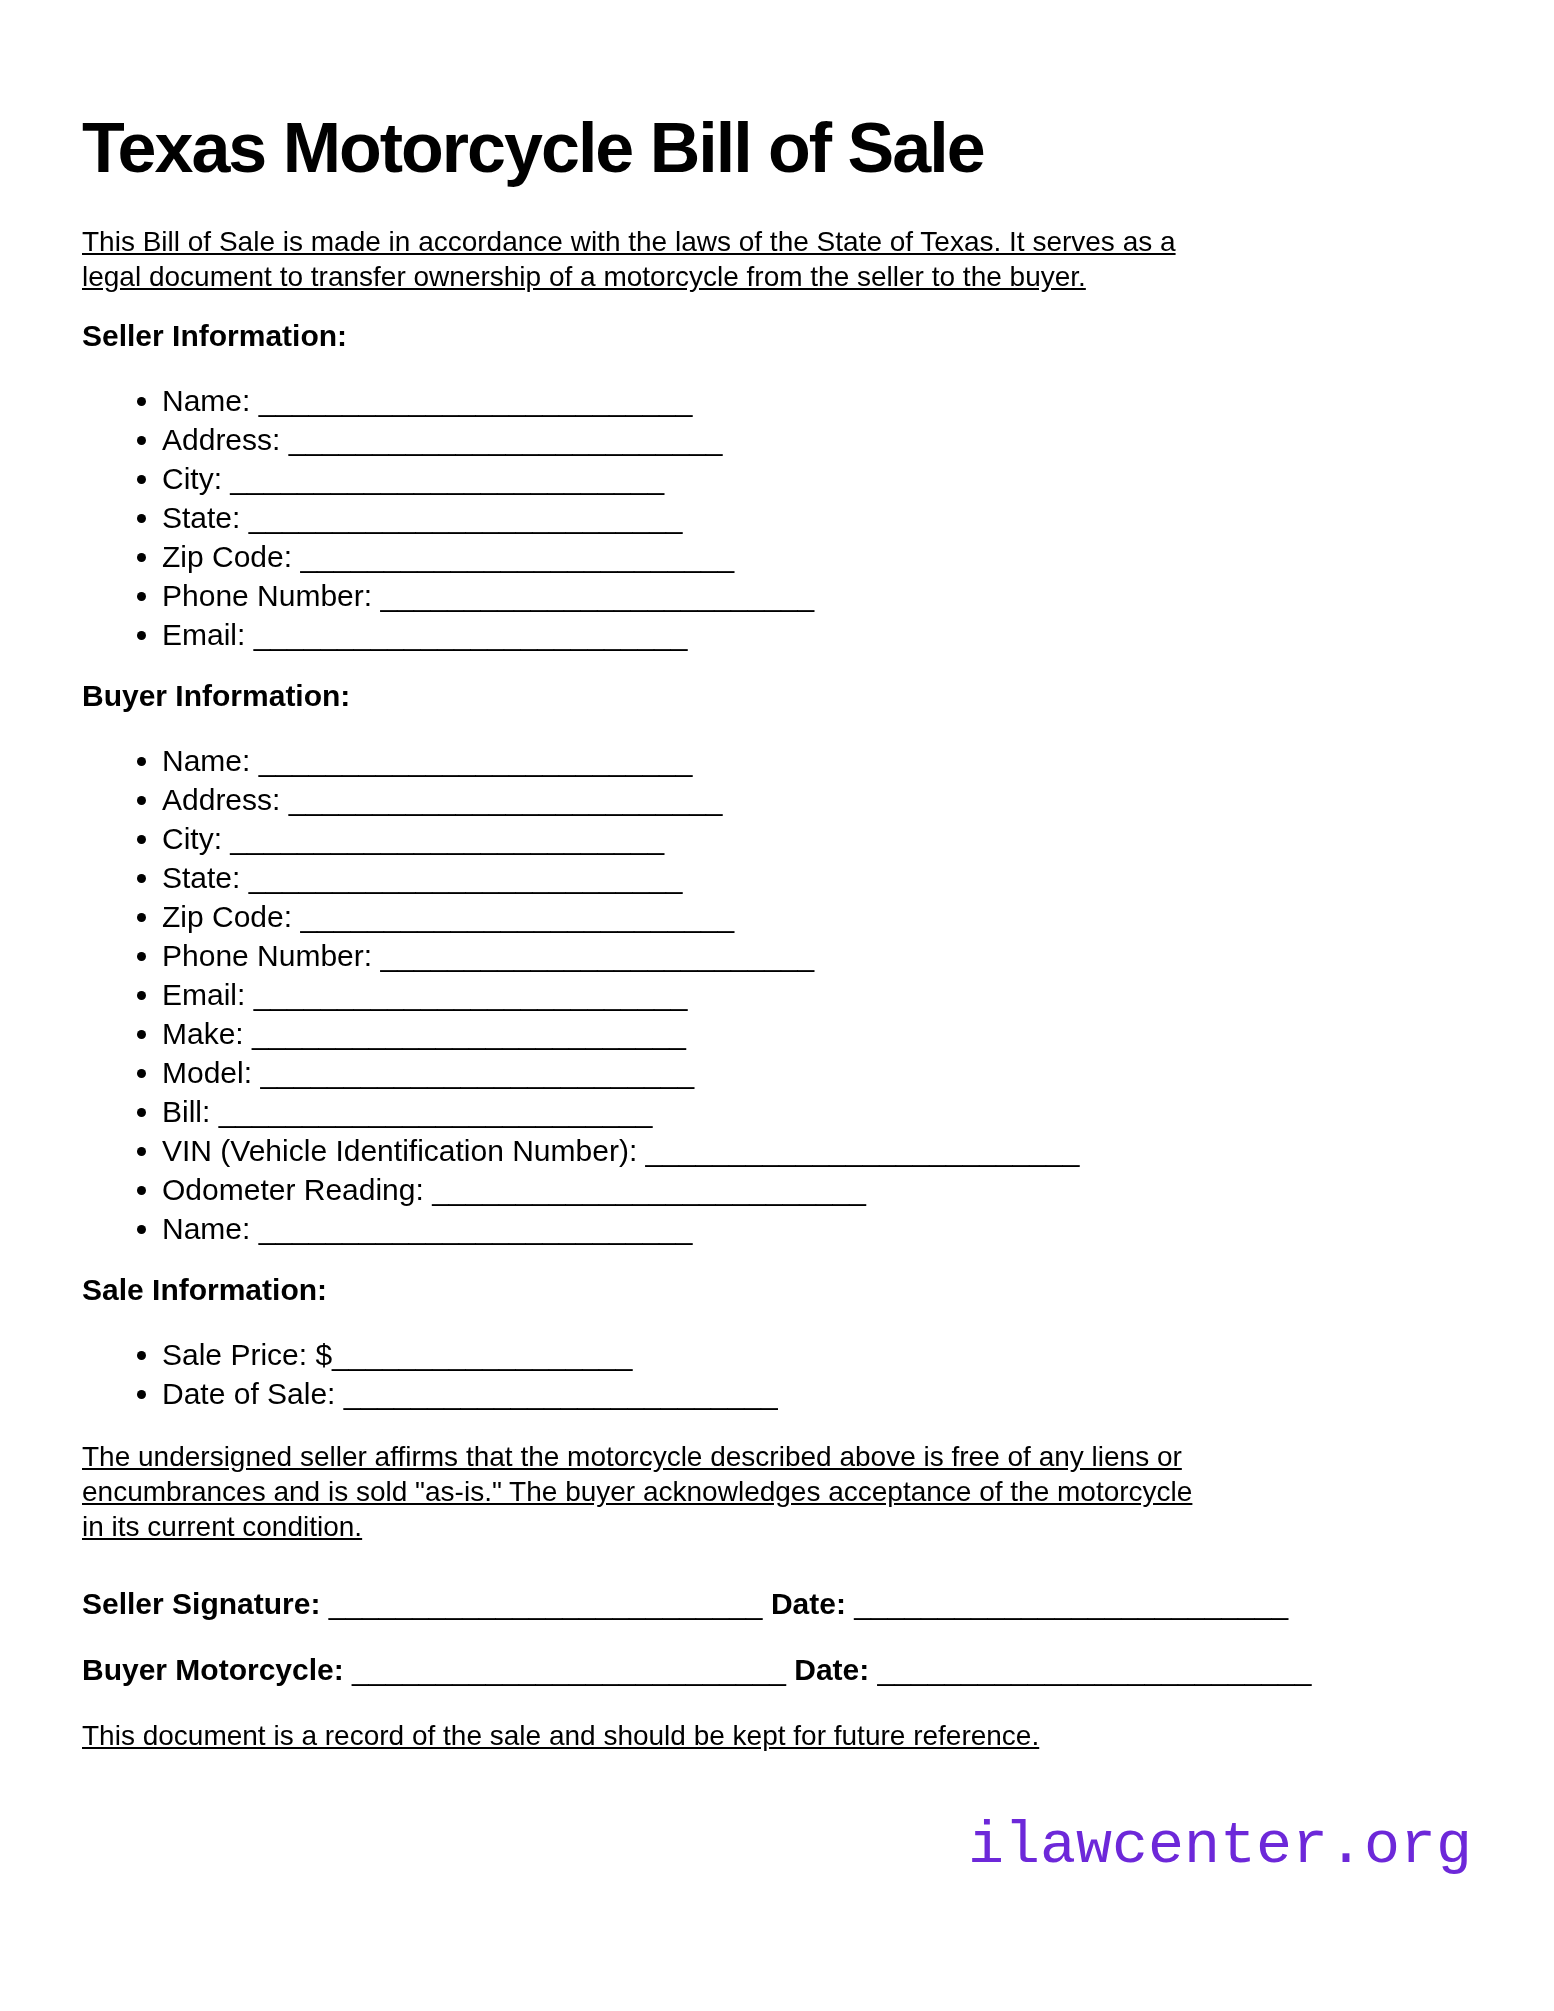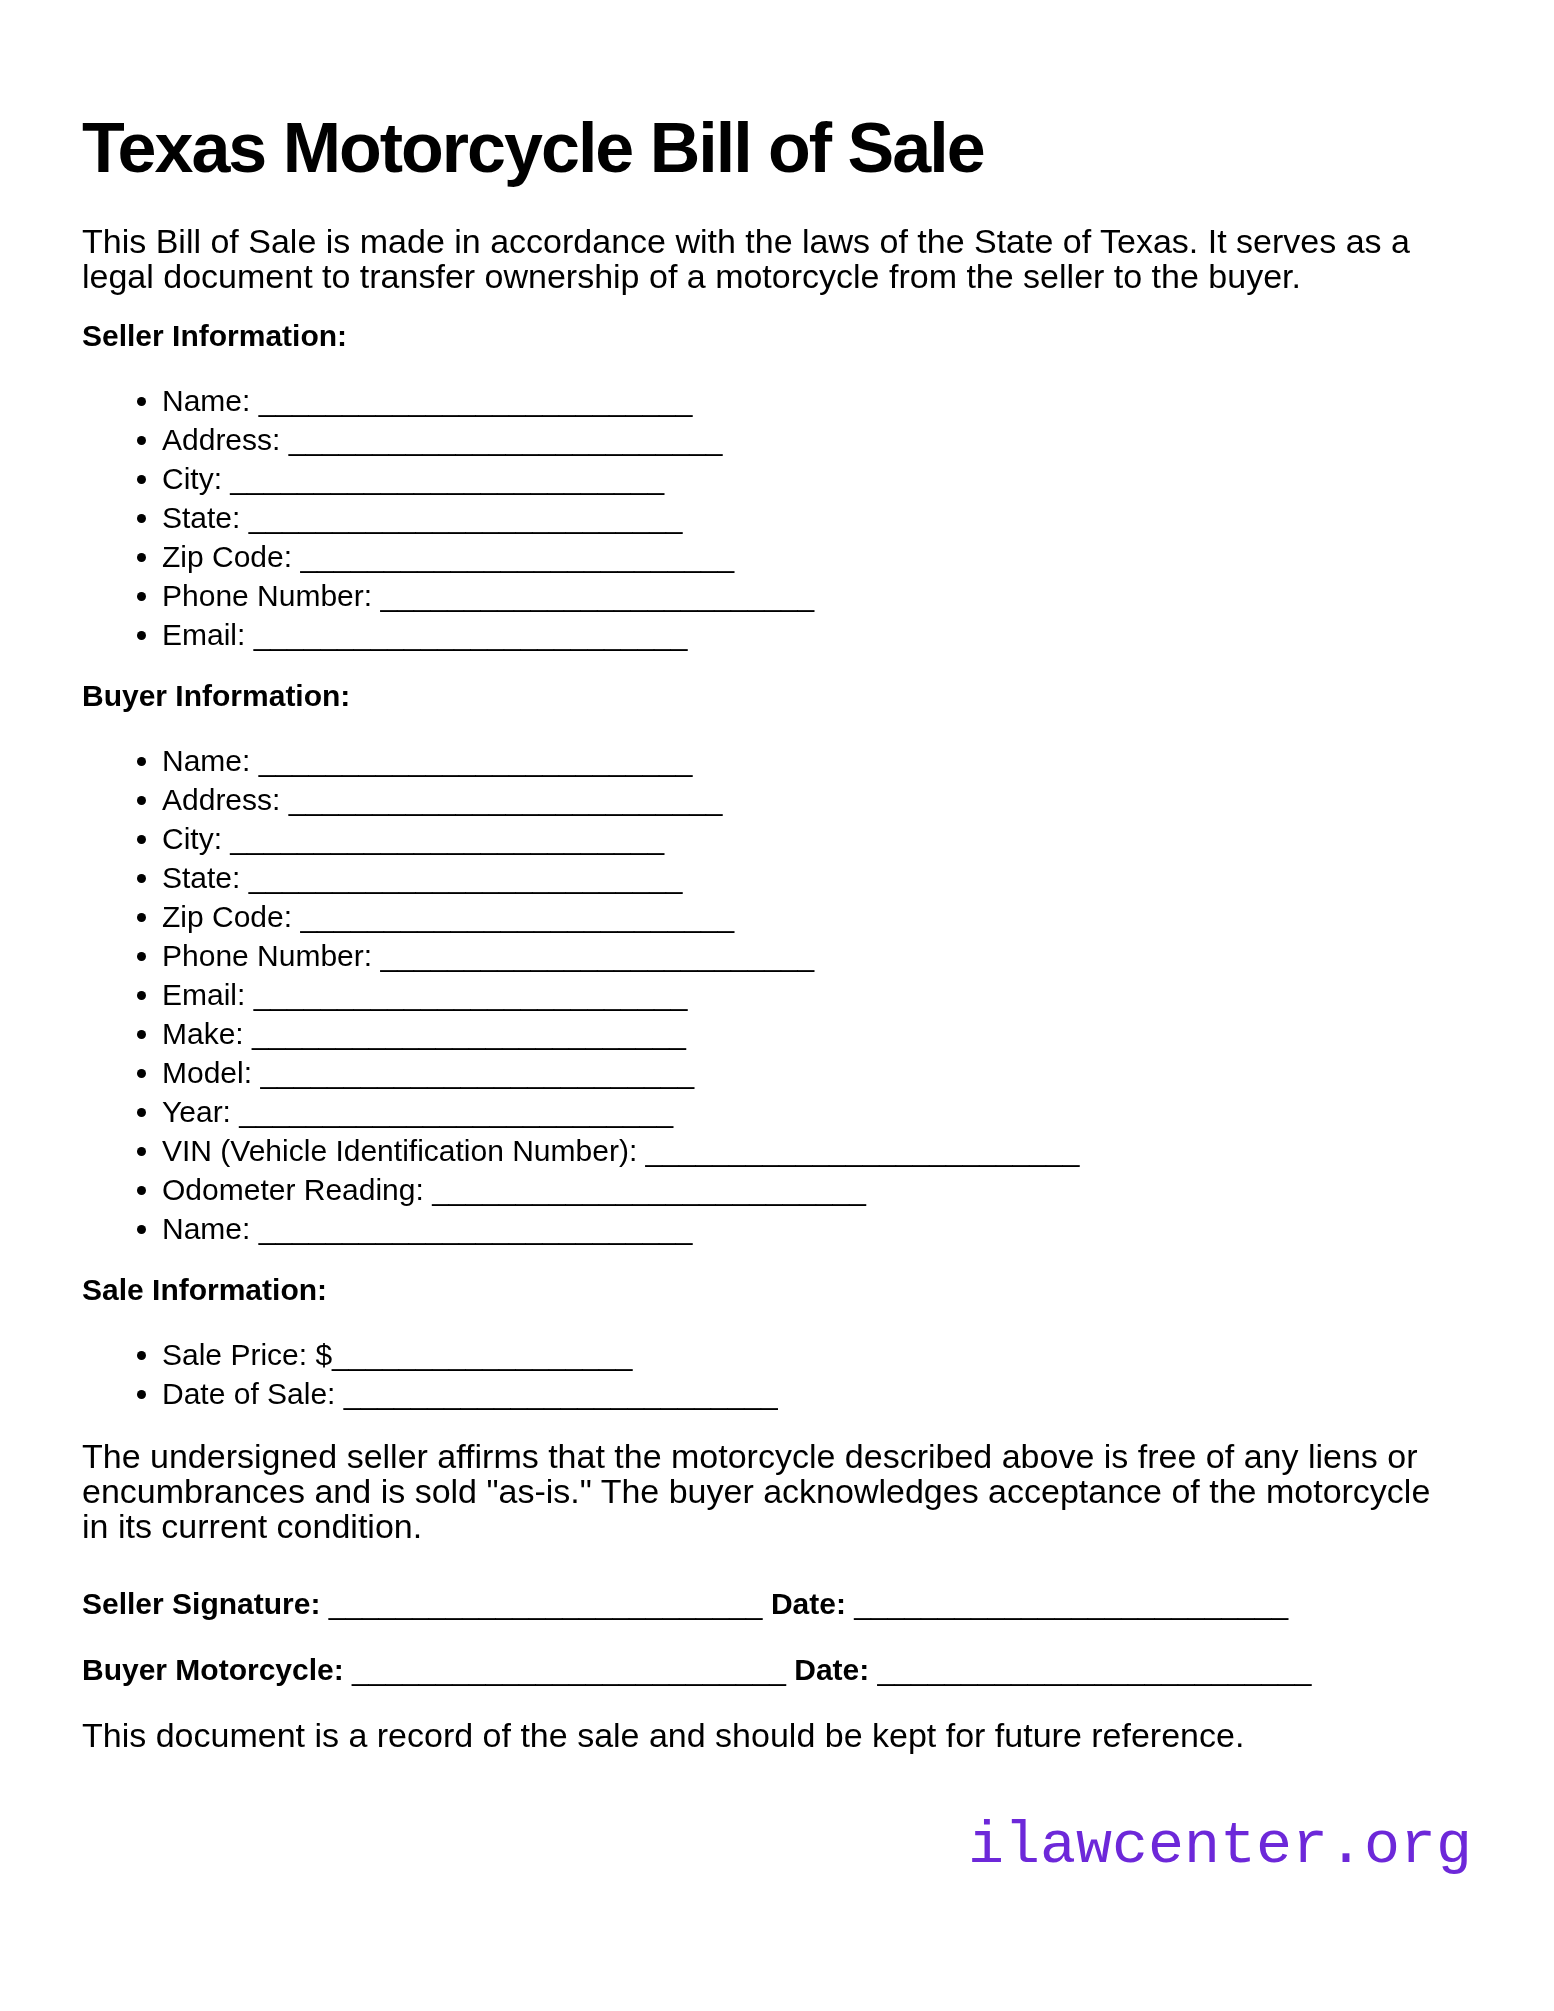--- a/index.html
+++ b/index.html
@@ -19,24 +19,25 @@
     overflow: hidden;
   }
   h1.doc-title {
     font-size: 70px;
     line-height: 80px;
     font-weight: bold;
     letter-spacing: -2px;
     margin: 0 0 36px 0;
   }
   .para {
-    font-size: 34px;
+    font-size: 28px;
     line-height: 35px;
     margin: 0;
     white-space: pre-line;
+    text-decoration: underline;
   }
   h3.section-heading {
     font-size: 30px;
     line-height: 35px;
     font-weight: bold;
     margin: 24px 0 28px 0;
   }
   ul.field-list {
     margin: 0;
     padding: 0 0 0 80px;
@@ -100,21 +101,21 @@
     <li>City: __________________________</li>
     <li>State: __________________________</li>
     <li>Zip Code: __________________________</li>
     <li>Phone Number: __________________________</li>
     <li>Email: __________________________</li>
   </ul>
 
   <ul class="field-list">
     <li>Make: __________________________</li>
     <li>Model: __________________________</li>
-    <li>Year: __________________________</li>
+    <li>Bill: __________________________</li>
     <li>VIN (Vehicle Identification Number): __________________________</li>
     <li>Odometer Reading: __________________________</li>
     <li>Name: __________________________</li>
   </ul>
 
   <h3 class="section-heading">Sale Information:</h3>
   <ul class="field-list">
     <li>Sale Price: $__________________</li>
     <li>Date of Sale: __________________________</li>
   </ul>

